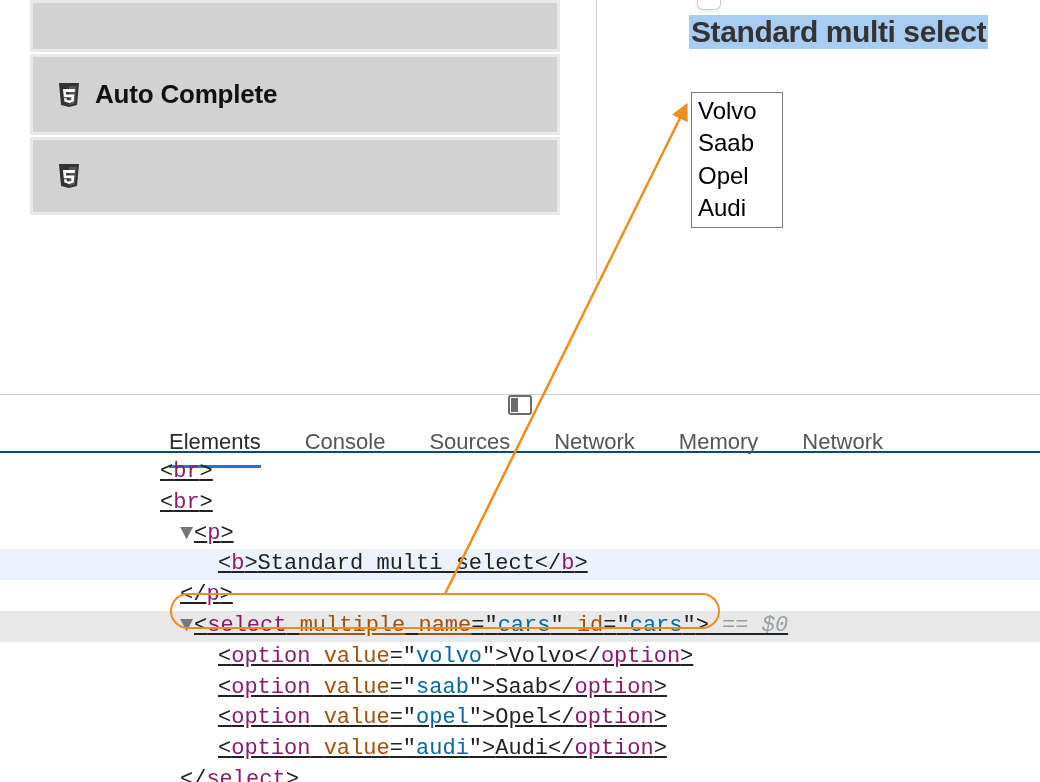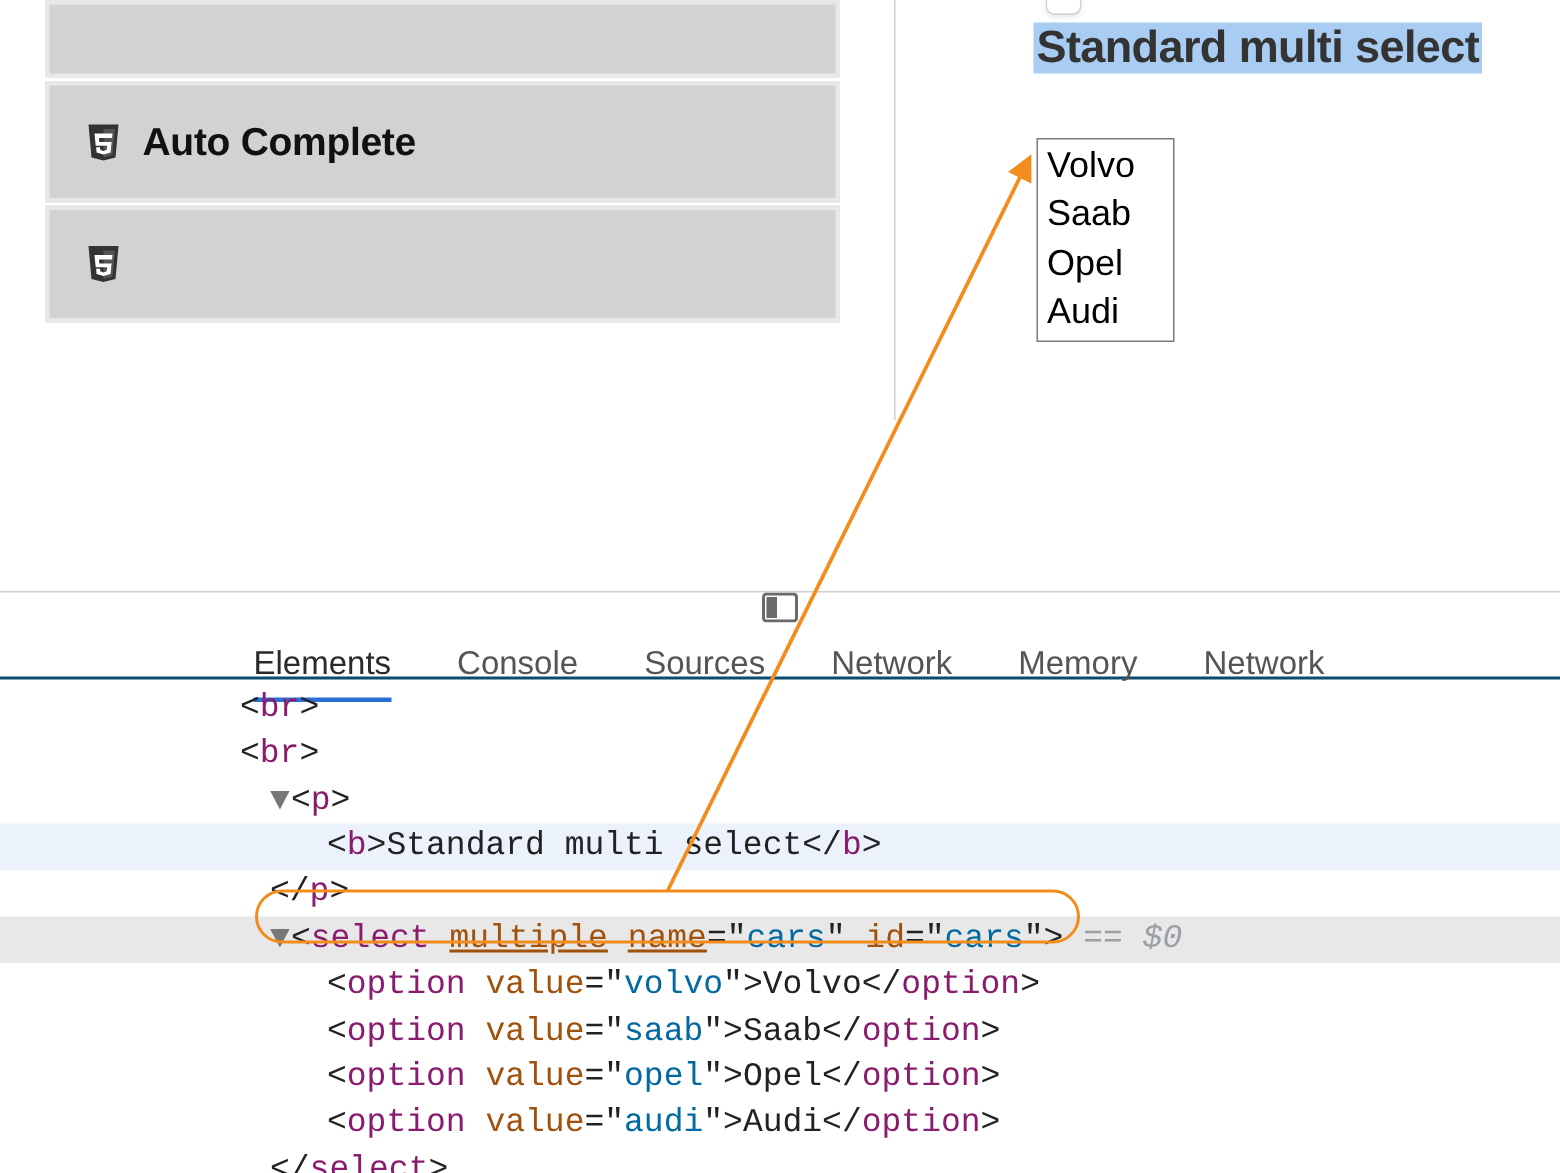--- a/index.html
+++ b/index.html
@@ -22,21 +22,21 @@
   
   .devtools { position: absolute; left: 0; top: 394px; width: 100%; height: 388px; border-top: 1px solid #cfcfcf; background: #fff; }
   .dt-toolbar { height: 58px; display: flex; align-items: center; padding: 0 6px; border-bottom: 2px solid #0c4a6e; font-size: 22px; color: #555; flex-direction: column; }
   .dt-dock { width: 34px; height: 34px; margin: 0 6px; display: flex; align-items: center; justify-content: center; }
   .dt-sep { width: 1px; height: 36px; background: #d0d0d0; margin: 0 12px 0 6px; }
   .dt-tabs { display: flex; gap: 44px; padding-left: 12px; }
   .dt-tab { padding: 14px 0 10px; cursor: pointer; }
   .dt-tab.active { color: #2a2a2a; border-bottom: 3px solid #2a6fd6; }
 
   .dom-tree { font-family: Menlo, Consolas, "Courier New", monospace; font-size: 22px; line-height: 1.4; padding: 4px 0 0 0; position: relative; color: #222; }
-  .dom-line { white-space: pre; padding: 0 0 0 0; }
+  .dom-line { white-space: pre; padding: 0 0 0 0; text-decoration: underline; }
   .indent1 { padding-left: 160px; }
   .indent2 { padding-left: 180px; }
   .indent3 { padding-left: 218px; }
   .tw { color: #222; } 
   .tag { color: #8a1c6e; }
   .attr { color: #a0520d; }
   .attr.u { text-decoration: underline; text-decoration-color: #a0520d; }
   .val { color: #0369a1; }
   .txt { color: #222; }
   .console-ref { color: #9aa0a6; font-style: italic; }

